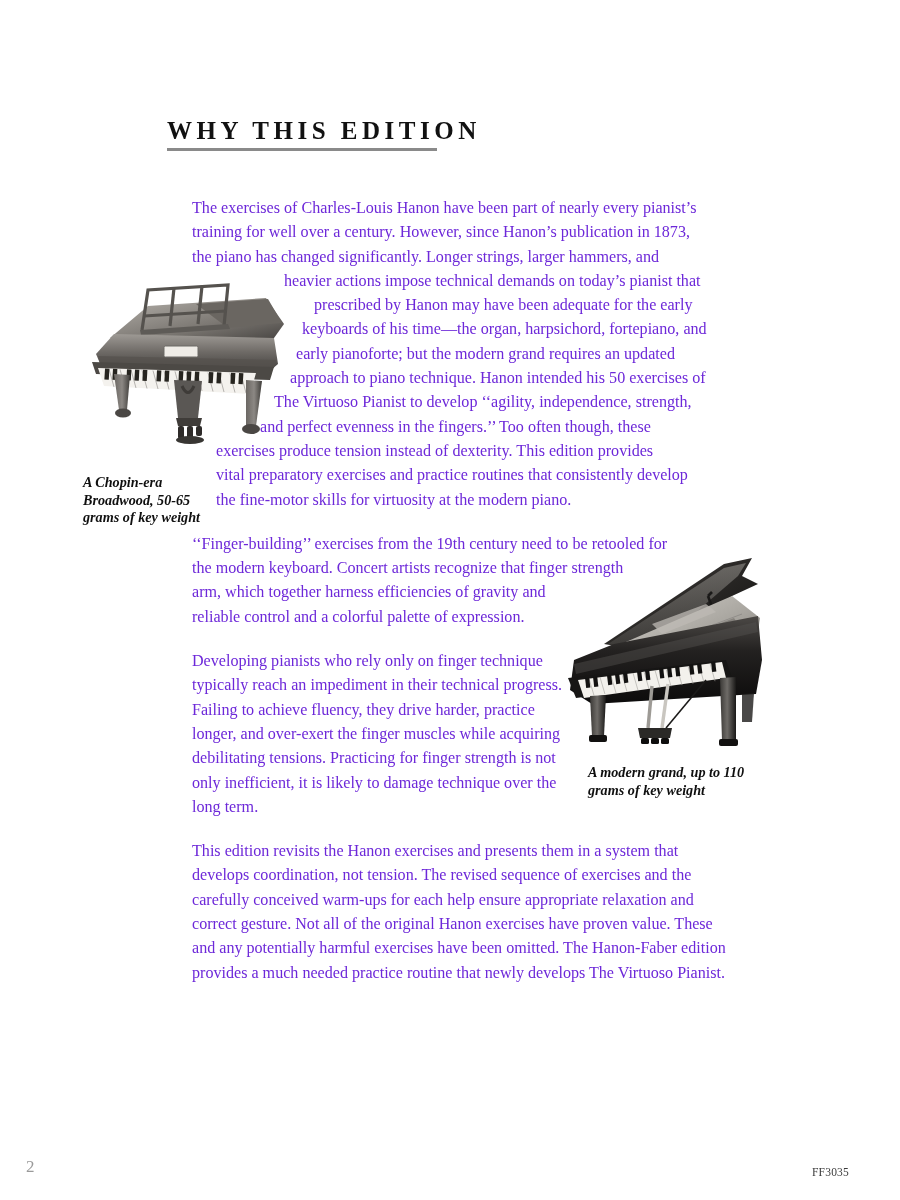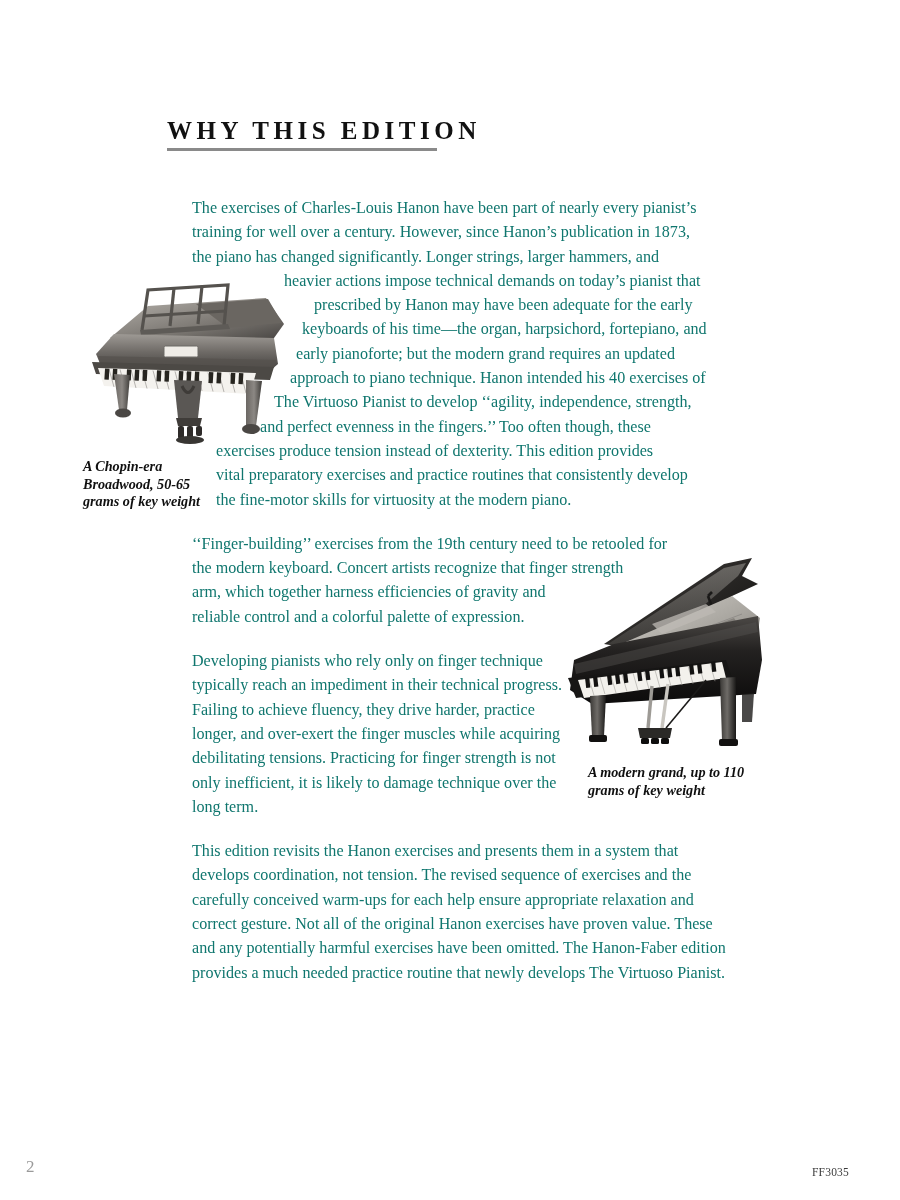--- a/index.html
+++ b/index.html
@@ -49,21 +49,21 @@
 
   
   .column {
     position: absolute;
     left: 192px;
     top: 196px;
     width: 545px;
     font-size: 16.1px;
     line-height: 24.3px;
     text-align: left;
-    color: #0f766e;
+    color: #6d28d9;
   }
   .para { margin: 0; }
   .para + .para { margin-top: 20px; }
 
   
   .p1 .ln { display: block; }
   .p1 .ind1  { padding-left: 92px; }
   .p1 .ind2  { padding-left: 148px; }
   .p1 .ind3  { padding-left: 122px; }
   .p1 .ind4  { padding-left: 110px; }
@@ -98,21 +98,21 @@
   }
 
   .fig-antique {
     left: 78px;
     top: 268px;
     width: 215px;
     height: 180px;
   }
   .cap-antique {
     left: 83px;
-    top: 458px;
+    top: 474px;
     width: 130px;
   }
 
   .fig-modern {
     left: 556px;
     top: 552px;
     width: 330px;
     height: 205px;
   }
   .cap-modern {
@@ -348,21 +348,21 @@
   <div class="column">
 
     <p class="para p1">
       <span class="ln">The exercises of Charles-Louis Hanon have been part of nearly every pianist’s</span>
       <span class="ln">training for well over a century. However, since Hanon’s publication in 1873,</span>
       <span class="ln">the piano has changed significantly. Longer strings, larger hammers, and</span>
       <span class="ln ind1">heavier actions impose technical demands on today’s pianist that</span>
       <span class="ln ind3">prescribed by Hanon may have been adequate for the early</span>
       <span class="ln ind4">keyboards of his time—the organ, harpsichord, fortepiano, and</span>
       <span class="ln ind5">early pianoforte; but the modern grand requires an updated</span>
-      <span class="ln ind6">approach to piano technique. Hanon intended his 40 exercises of</span>
+      <span class="ln ind6">approach to piano technique. Hanon intended his 50 exercises of</span>
       <span class="ln ind7">The Virtuoso Pianist to develop ‘‘agility, independence, strength,</span>
       <span class="ln ind8">and perfect evenness in the fingers.’’ Too often though, these</span>
       <span class="ln ind9">exercises produce tension instead of dexterity. This edition provides</span>
       <span class="ln ind10">vital preparatory exercises and practice routines that consistently develop</span>
       <span class="ln ind10">the fine-motor skills for virtuosity at the modern piano.</span>
     </p>
 
     <p class="para p2">
       <span class="ln w-full">‘‘Finger-building’’ exercises from the 19th century need to be retooled for</span>
       <span class="ln w-mid">the modern keyboard. Concert artists recognize that finger strength</span>

